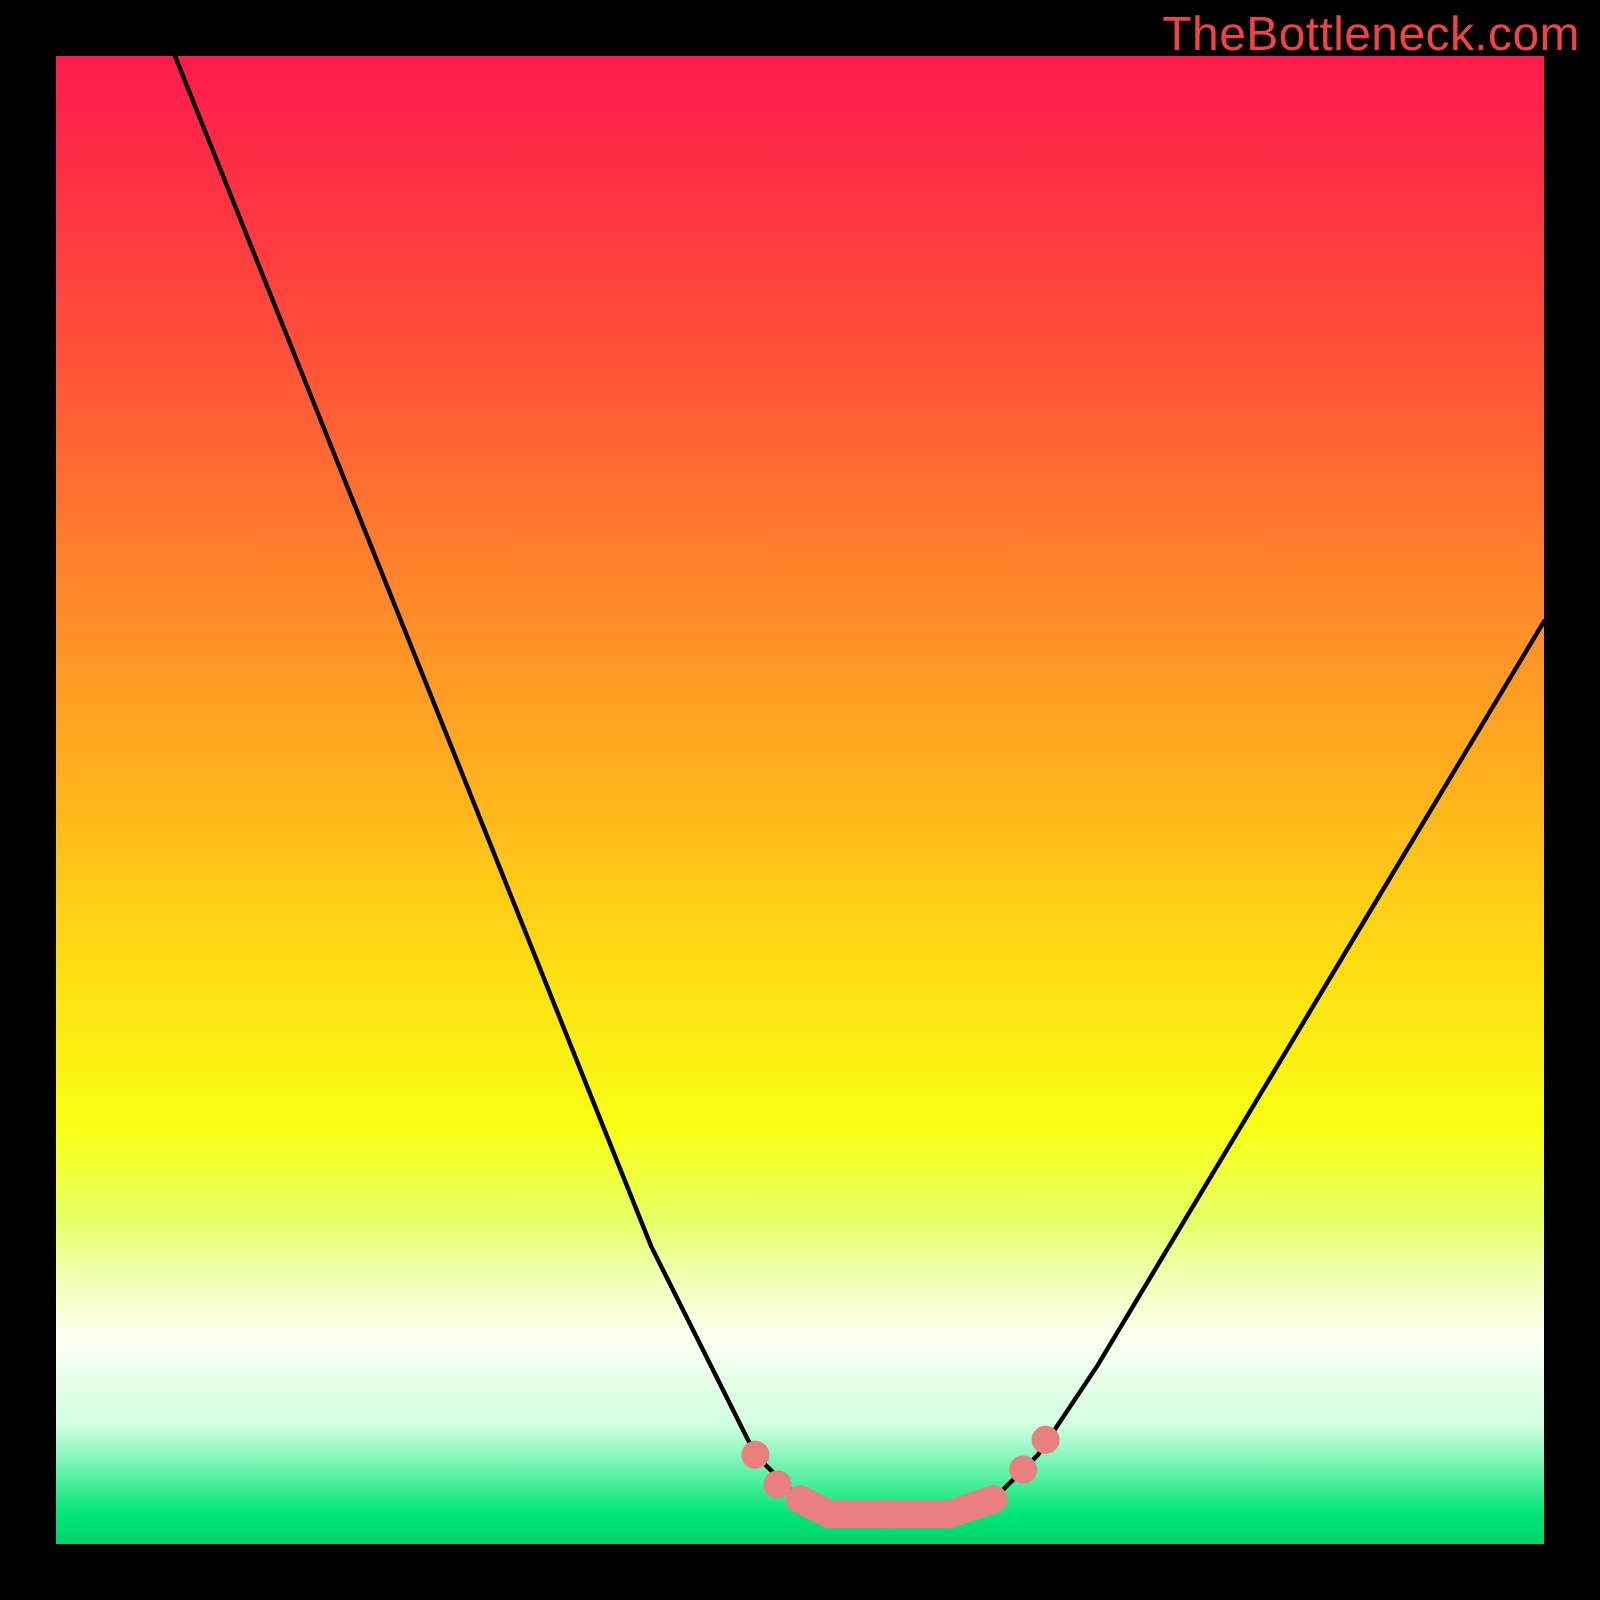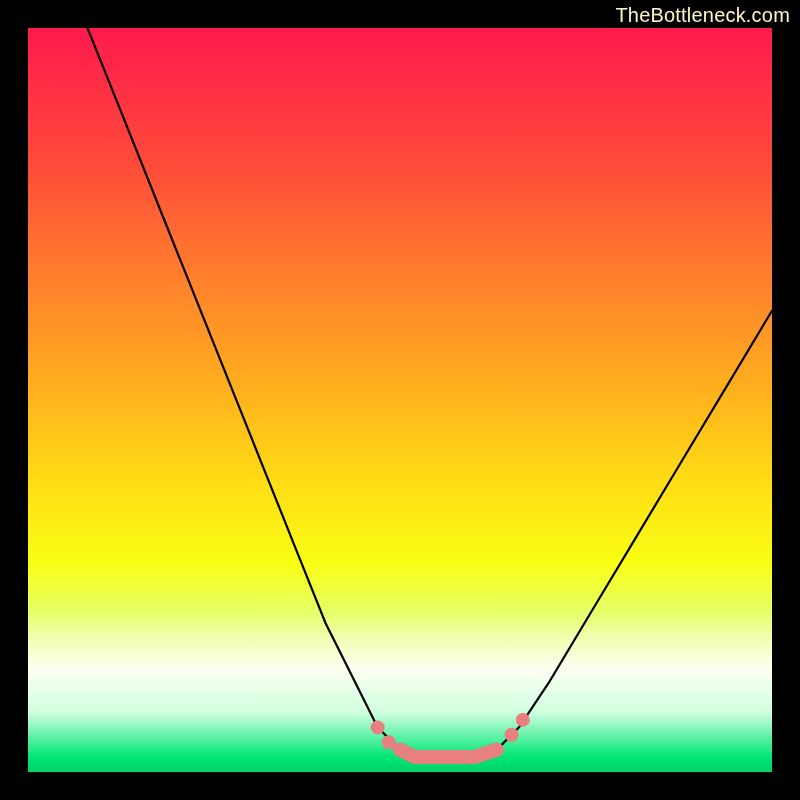--- a/index.html
+++ b/index.html
@@ -37,22 +37,22 @@
       #fefff0 86%,
       #d0ffe0 92%,
       #00e676 98%,
       #00d26a 100%
     );
   }
   .watermark {
     position: absolute;
     top: 4px;
     right: 10px;
-    color: #fef9c3;
-    font-size: 20px;
+    color: #ef4444;
+    font-size: 24px;
     font-weight: 500;
     letter-spacing: 0.2px;
     margin-left: 16px;
   }
 </style>
 </head>
 <body>
 
 <div class="frame">
   <div class="plot-area">

